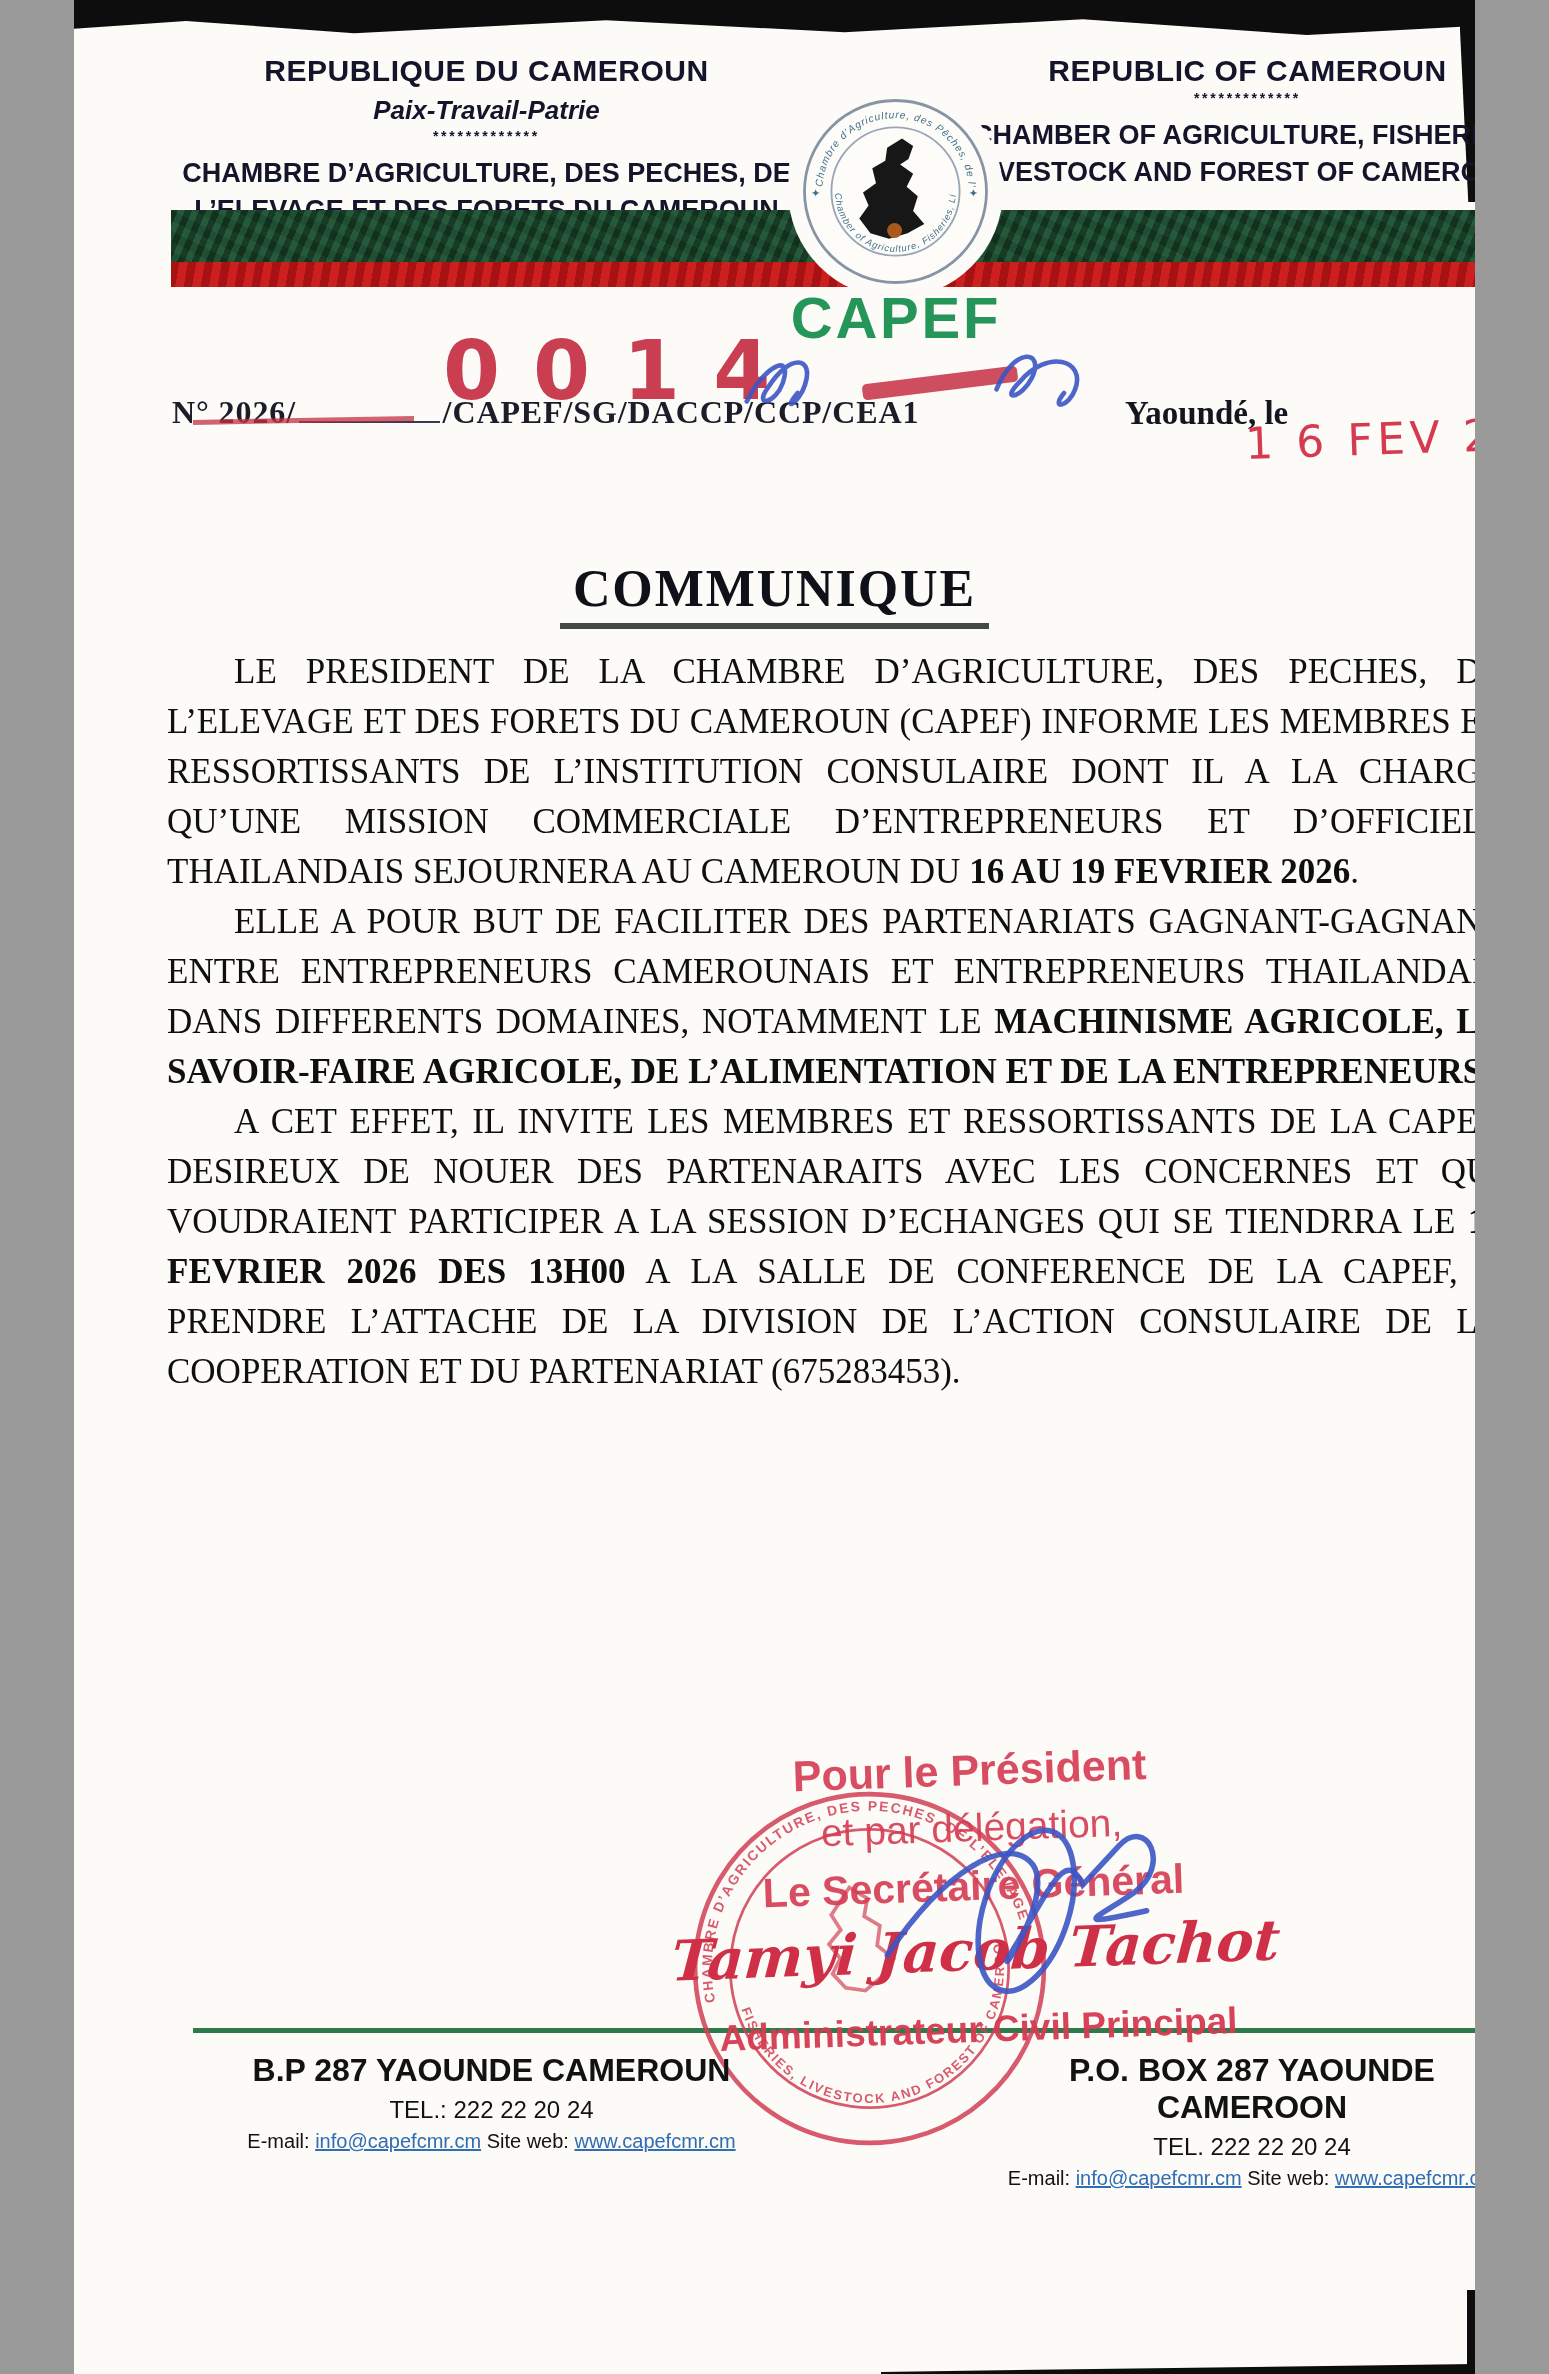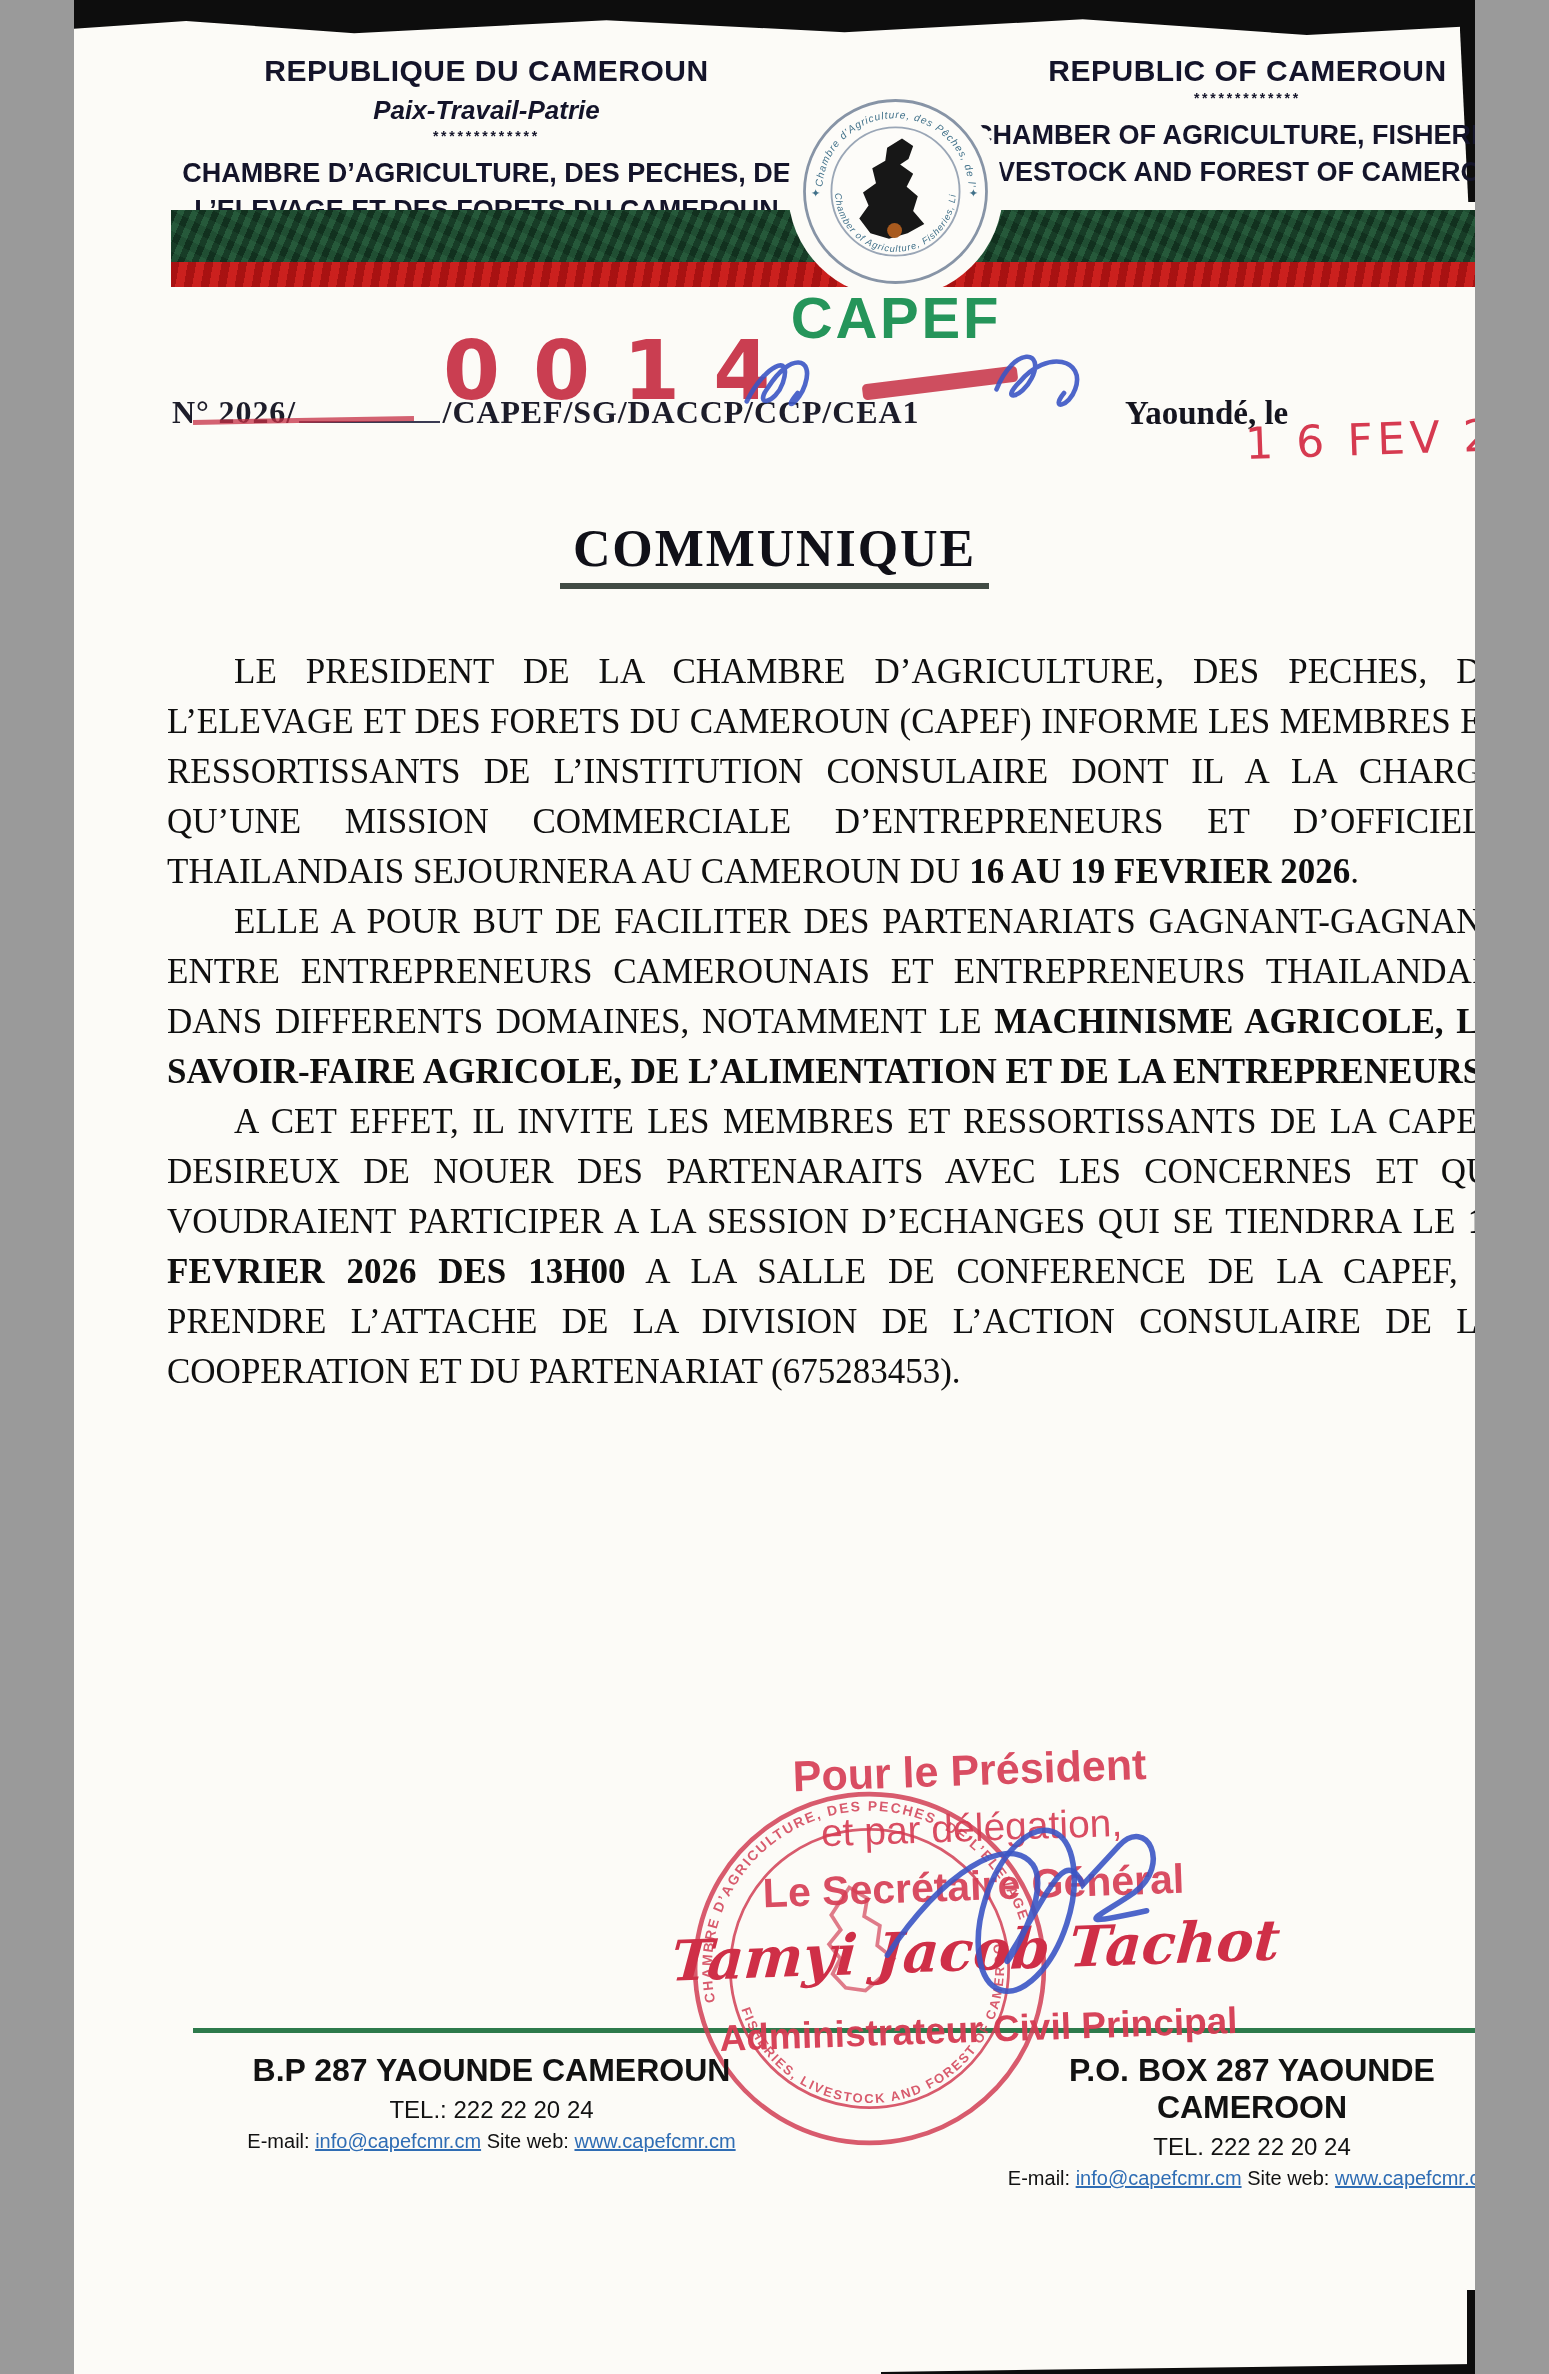--- a/index.html
+++ b/index.html
@@ -45,21 +45,21 @@
     border-radius:4.6px;transform:rotate(-7deg);opacity:.85;}
   .initials{position:absolute;left:649px;top:332px;}
   .place{position:absolute;left:1051px;top:395px;font-family:"Liberation Serif",serif;font-weight:bold;
     font-size:33px;color:#15151f;}
   .date-stamp{position:absolute;left:1171px;top:412px;font-family:"DejaVu Sans",sans-serif;font-size:44px;
     font-weight:500;color:#d63a50;letter-spacing:4.6px;transform:rotate(-2deg);white-space:nowrap;}
 
   
   .title{position:absolute;top:519px;left:0;width:100%;text-align:center;}
   .title span{display:inline-block;font-family:"Liberation Serif",serif;font-size:52px;font-weight:bold;
-    letter-spacing:1.9px;color:#101018;border-bottom:6.5px solid #414b44;padding:0 13px 4.6px;}
+    letter-spacing:1.9px;color:#101018;border-bottom:6.5px solid #414b44;padding:0 13px 4.6px;margin-top:40px;}
 
   
   .body-text{position:absolute;left:93px;top:647px;width:1336px;font-family:"Liberation Serif",serif;
     font-size:35px;line-height:50px;color:#0f0f0f;text-align:justify;}
   .body-text p{margin:0;text-indent:67px;}
   .b{font-weight:bold;}
 
   
   .rule-green{position:absolute;left:119px;top:2028px;width:1317px;height:4.6px;background:#2d7a4b;z-index:1;}
   .stamp-seal{position:absolute;left:610px;top:1783px;z-index:2;opacity:.85;transform:rotate(-14deg);}

